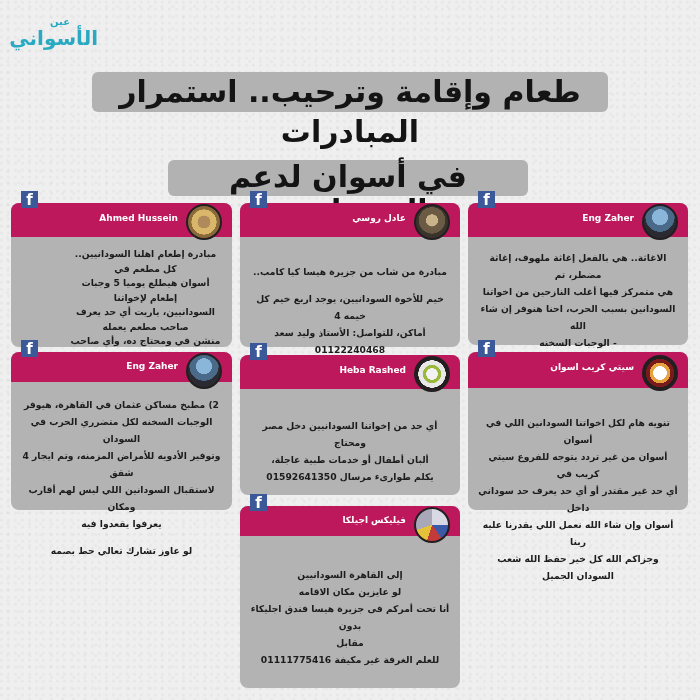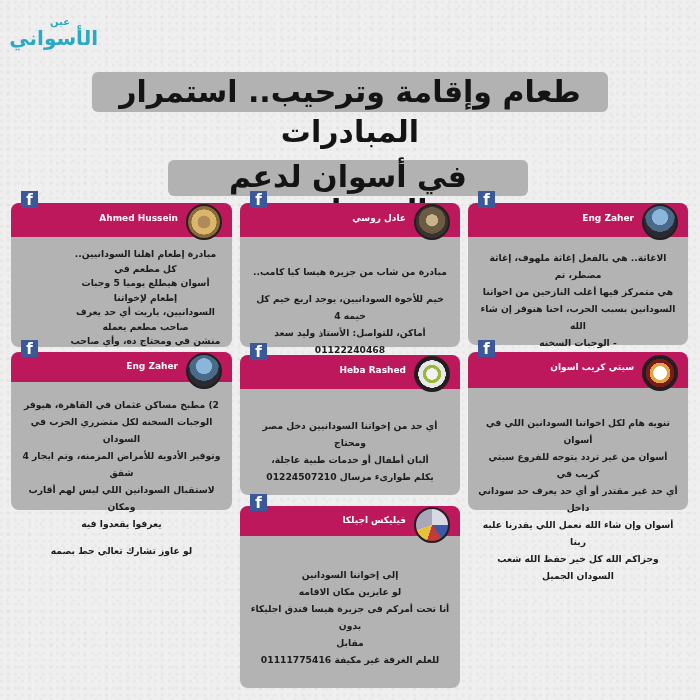--- a/index.html
+++ b/index.html
@@ -129,21 +129,21 @@
 
 <div class="card" style="left:240px; top:355px; width:220px; height:140px;">
   <div class="card-header">
     <div class="avatar" style="background: radial-gradient(circle at 50% 50%, #f2f2f2 0 25%, #9ab83a 26% 40%, #e8e8e8 41% 60%, #231f20 61%);"></div>
     <span class="name">Heba Rashed</span>
   </div>
   <div class="fb">f</div>
   <div class="card-body" style="top:62px;">
     <p>أي حد من إخواتنا السودانيين دخل مصر ومحتاج</p>
     <p>ألبان أطفال أو خدمات طبية عاجلة،</p>
-    <p>يكلم طوارىء مرسال 01224507210</p>
+    <p>يكلم طوارىء مرسال 01592641350</p>
   </div>
 </div>
 
 <div class="card" style="left:11px; top:352px; width:221px; height:158px;">
   <div class="card-header" style="height:30px;">
     <div class="avatar" style="background: radial-gradient(circle at 50% 35%, #8ab6d9 0 30%, #4a6a8a 31% 55%, #2a2a33 56%);"></div>
     <span class="name" style="top:9px;">Eng Zaher</span>
   </div>
   <div class="fb">f</div>
   <div class="card-body" style="top:44px;">
@@ -156,19 +156,19 @@
   </div>
 </div>
 
 <div class="card" style="left:240px; top:506px; width:220px; height:182px;">
   <div class="card-header" style="height:30px;">
     <div class="avatar" style="background: conic-gradient(#d9d9e6 0 25%, #3a5aa8 25% 40%, #c23a3a 40% 55%, #e6c23a 55% 70%, #a8a8b8 70%);"></div>
     <span class="name" style="top:9px;">فيليكس اجيلكا</span>
   </div>
   <div class="fb">f</div>
   <div class="card-body" style="top:60px;">
-    <p>إلى إخواتنا السودانين</p>
+    <p>إلى القاهرة السودانيين</p>
     <p>لو عايزين مكان الاقامه</p>
     <p>أنا تحت أمركم فى جزيرة هيسا فندق اجليكاء بدون</p>
     <p>مقابل</p>
     <p>للعلم الغرفة غير مكيفة 01111775416</p>
   </div>
 </div>
 
 </body></html>

